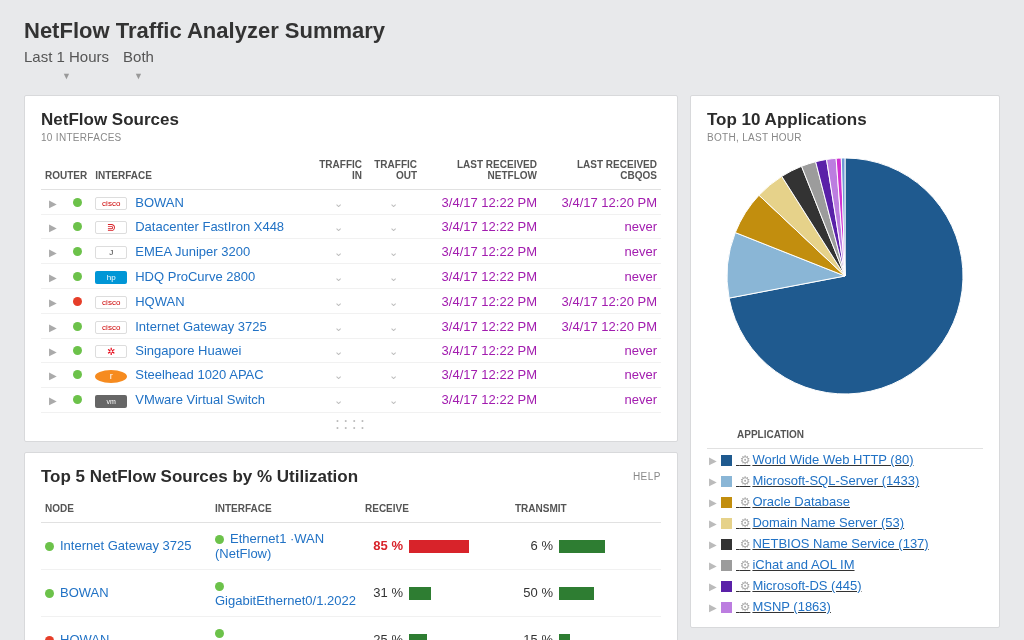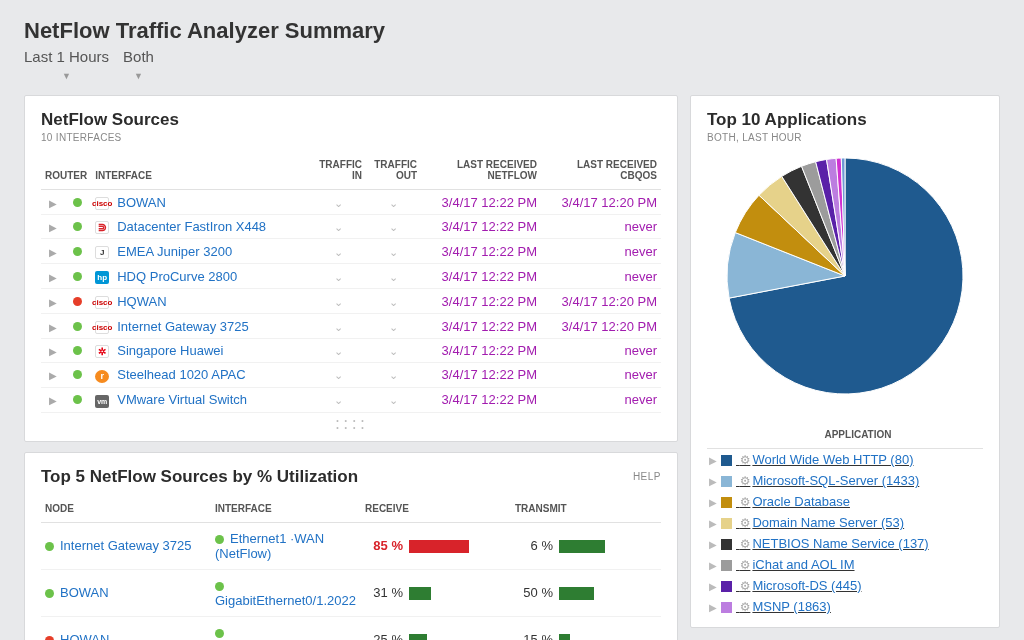--- a/index.html
+++ b/index.html
@@ -16,34 +16,34 @@
   .panel-h { font-size: 17px; font-weight: 700; color: #2c2c2c; }
   .panel-sub { font-size: 10px; color: #888; text-transform: uppercase; letter-spacing: .3px; margin-top: 2px; }
   table { width: 100%; border-collapse: collapse; margin-top: 10px; }
   th { font-size: 10px; font-weight: 600; color: #555; text-align: left; padding: 6px 4px 8px; border-bottom: 1px solid #e1e1e1; vertical-align: bottom; }
   th.r { text-align: right; }
   td { padding: 4px 4px; font-size: 13px; vertical-align: middle; border-bottom: 1px solid #f1f1f1; }
   .exp { color: #aaa; cursor: pointer; font-size: 10px; }
   .dot { width: 9px; height: 9px; border-radius: 50%; display: inline-block; }
   .dot.green { background: #6cc24a; }
   .dot.red { background: #e63e29; }
-  .vendor-icon { width: 14px; height: 13px; display: inline-flex; align-items: center; justify-content: center; font-size: 8px; font-weight: 700; border-radius: 2px; }
+  .vendor-icon { width: 32px; height: 13px; display: inline-flex; align-items: center; justify-content: center; font-size: 8px; font-weight: 400; border-radius: 2px; }
   .link { color: #2172c5; cursor: pointer; }
   .dd-chev { color: #bbb; cursor: pointer; font-size: 11px; }
   .grip { text-align: center; color: #bbb; font-size: 7px; letter-spacing: 2px; margin-top: 4px; }
   .help { float: right; font-size: 10px; color: #888; letter-spacing: .5px; cursor: pointer; margin-top: 4px; }
   .bar-wrap { width: 70px; height: 13px; display: inline-block; vertical-align: middle; }
   .bar { height: 100%; }
   .bar.red { background: #d8232a; }
   .bar.green { background: #2e7d32; }
   .dot-sm { width: 9px; height: 9px; border-radius: 50%; display: inline-block; margin-right: 6px; background: #6cc24a; vertical-align: middle; }
   .pct { display: inline-block; width: 44px; text-align: right; padding-right: 6px; color: #333; }
   .pct.hot { color: #d8232a; font-weight: 700; }
   .pie-wrap { display:flex; justify-content:center; padding: 8px 0 12px; }
-  .legend-table th { font-size: 10px; padding-left: 30px; text-align: center; }
+  .legend-table th { font-size: 10px; padding-left: 30px; }
   .legend-row td { padding: 3px 2px; border-bottom: none; text-decoration: underline; }
   .legend-sw { width: 11px; height: 11px; display: inline-block; vertical-align: middle; margin-right: 4px; }
   .gear { color: #aaa; font-size: 12px; margin-right: 2px; }
   .exp2 { color:#bbb; font-size:10px; width:12px; display:inline-block; }
   td.router { width:16px; text-align:center;}
   td.status { width:18px; text-align:center;}
   td.icon { width:22px; }
   td.ifc { width: auto; }
   td.ti, td.to { width:40px; text-align:center; }
   td.nf, td.cb { width:110px; text-align:right; color:#a21caf;}

